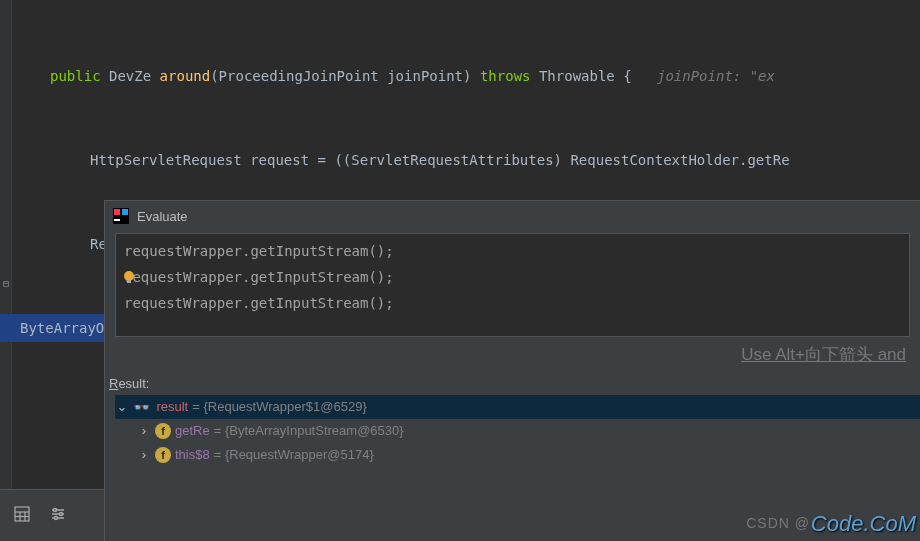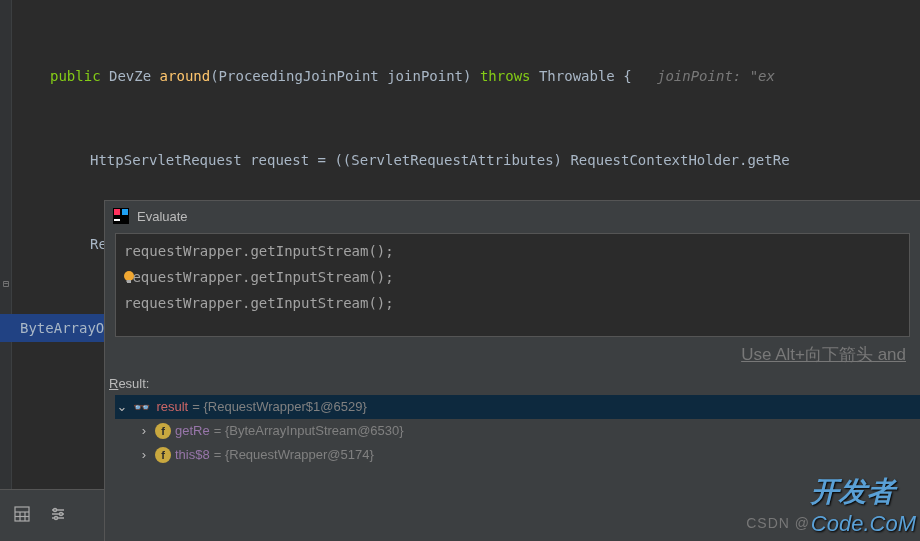--- a/index.html
+++ b/index.html
@@ -158,16 +158,15 @@
           <line x1="2" y1="12" x2="14" y2="12"></line>
           <circle cx="5" cy="4" r="1.5" fill="#3c3f41"></circle>
           <circle cx="11" cy="8" r="1.5" fill="#3c3f41"></circle>
           <circle cx="6" cy="12" r="1.5" fill="#3c3f41"></circle>
         </svg>
     </span>
   </div>
 
   <div class="overlay-csdn">CSDN @</div>
   <div class="overlay-logo">
-    <div class="big">开发者</div>
     <div>Code.CoM</div>
   </div>
 </div>
 
 </body></html>

